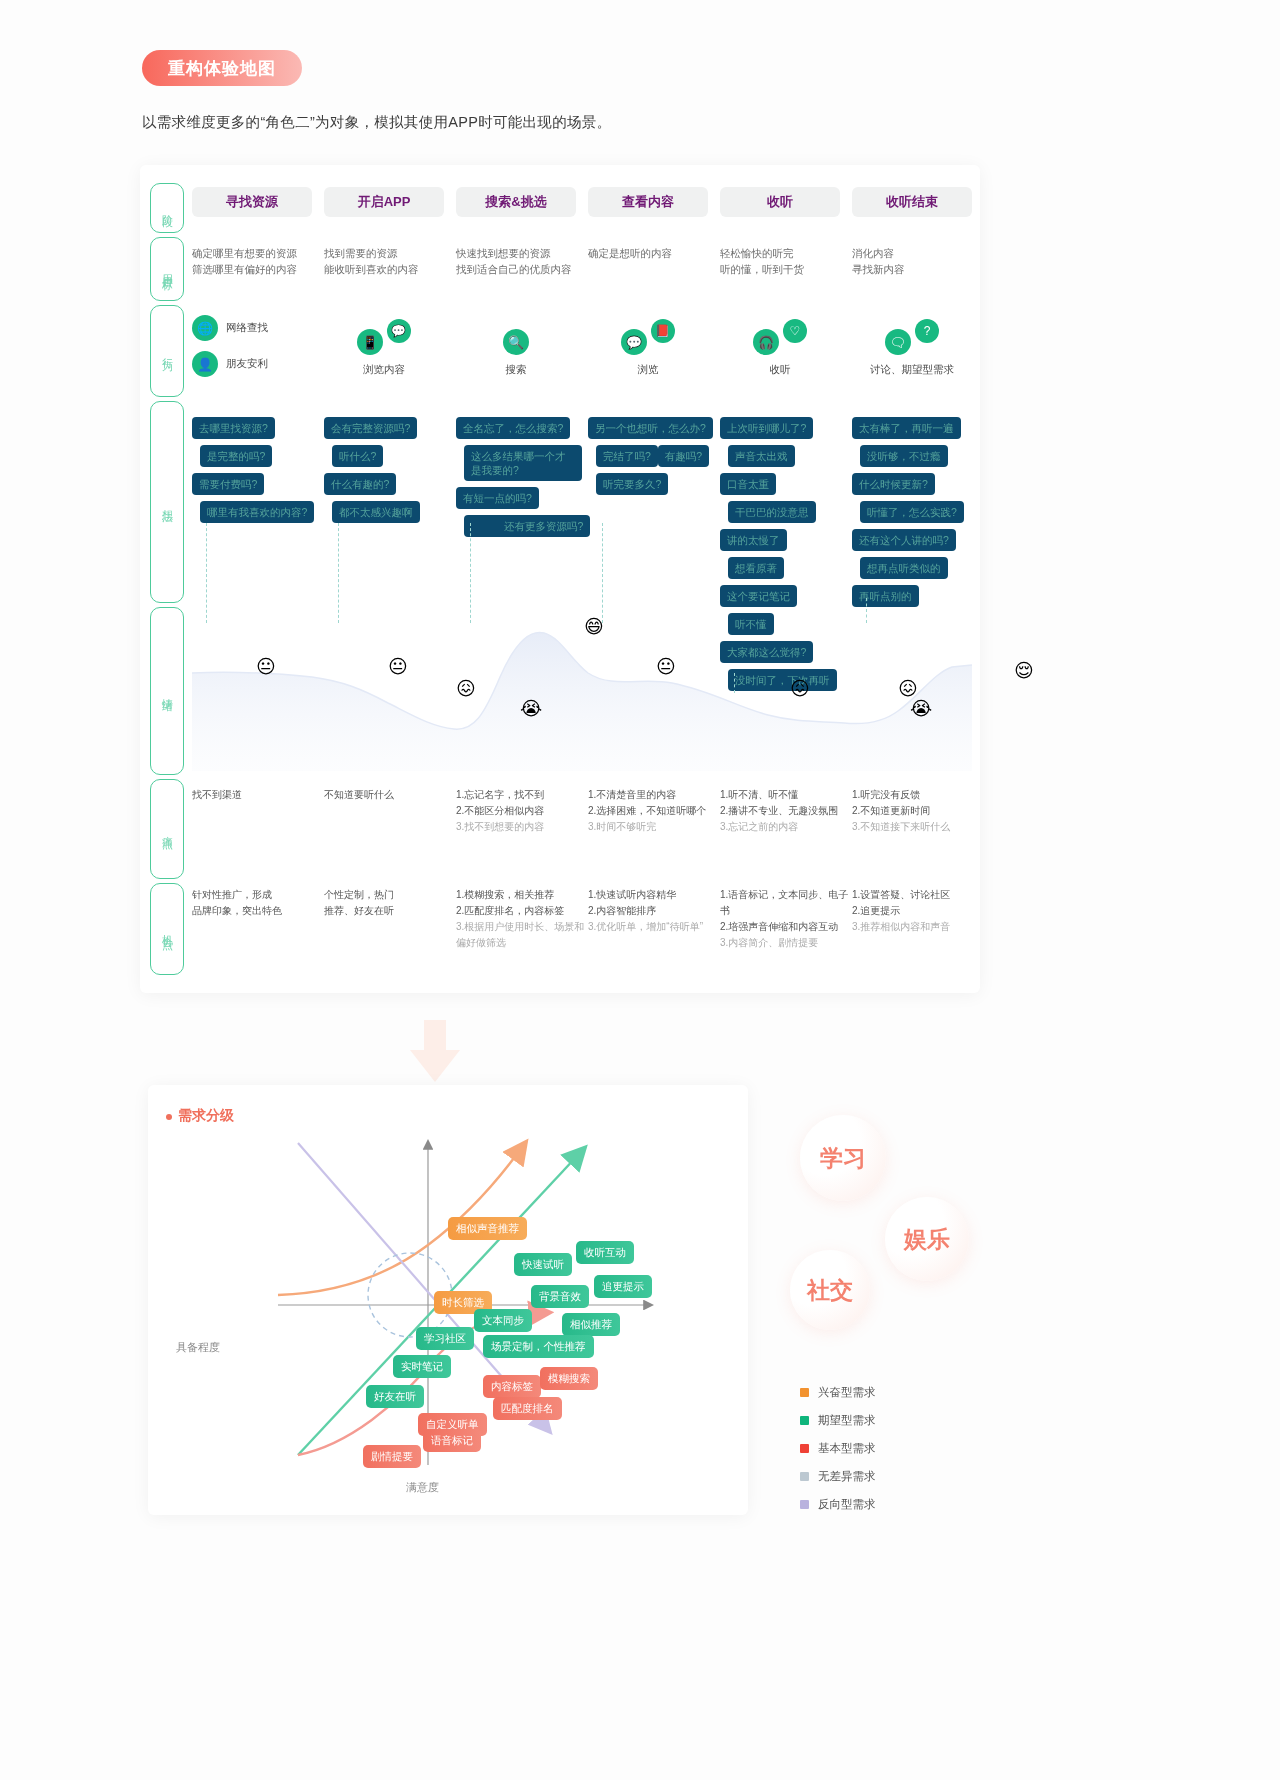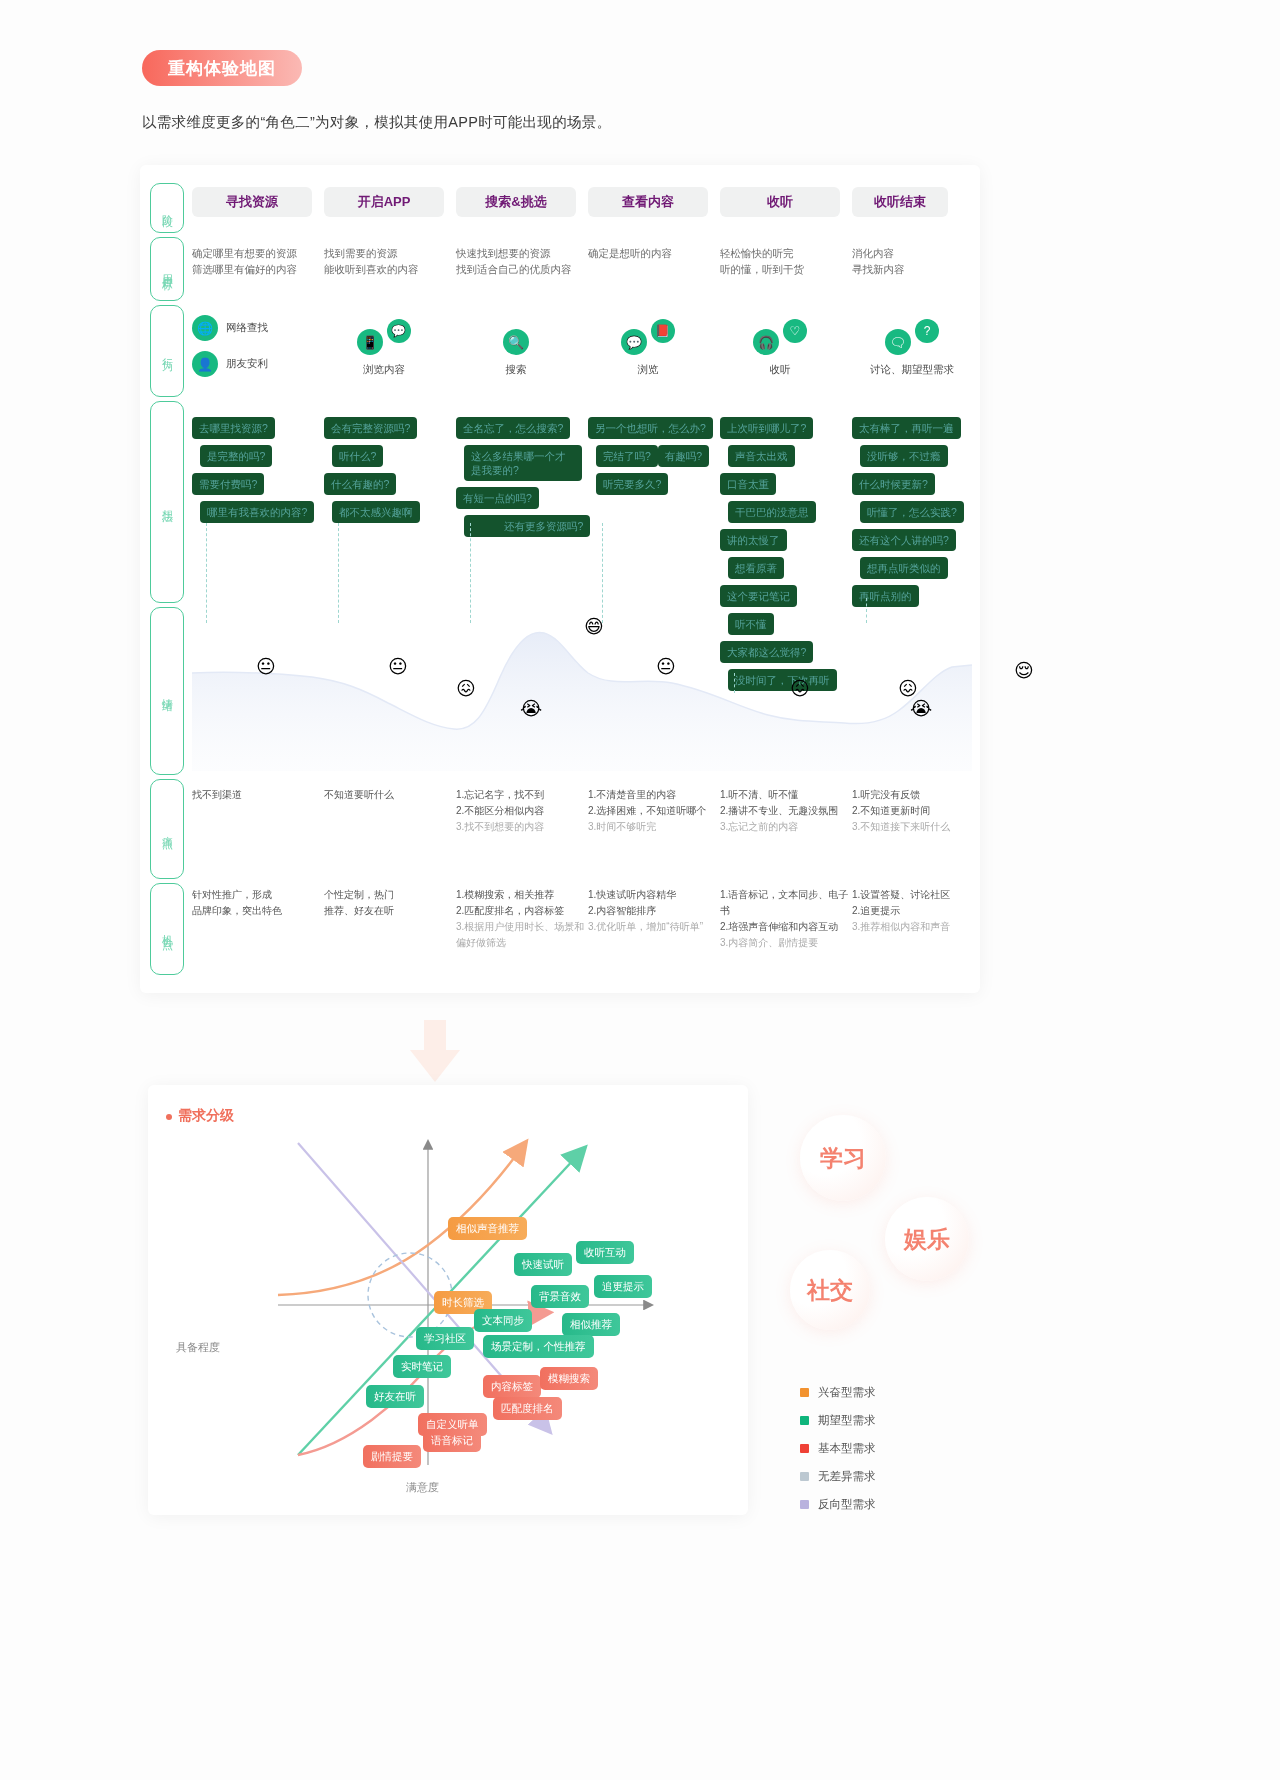--- a/index.html
+++ b/index.html
@@ -45,21 +45,21 @@
   .goal-line{ font-size:10.5px; color:#6d6d6d; line-height:16px; }
 
   .act-label{ font-size:10.5px; color:#4a4a4a; }
   .circ{
     width:26px;height:26px;border-radius:50%;
     background:#18b981; display:flex;align-items:center;justify-content:center;
     color:#fff; font-size:13px;
   }
   .circ.sm{ width:24px;height:24px;font-size:12px;}
   .chip{
-    display:inline-block; background:#14532d; color:#55a39b;
+    display:inline-block; background:#0c4a6e; color:#55a39b;
     border-radius:4px; padding:4px 7px; font-size:10.5px;
     margin-bottom:6px; line-height:14px; white-space:nowrap;
   }
   .chip.multi{ white-space:normal; }
   .pain{ font-size:10px; color:#555; line-height:16px; }
   .pain.dim{ color:#aaa; }
   .opp{ font-size:10px; color:#555; line-height:16px; }
   .opp.dim{ color:#aaa; }
   .dash{ position:absolute; width:0; border-left:1px dashed #8ecfc9; }
   .emoji{ position:absolute; font-size:19px; }
@@ -110,21 +110,21 @@
   <div class="rail" style="top:442px;height:168px;">情绪</div>
   <div class="rail" style="top:614px;height:100px;">痛点</div>
   <div class="rail" style="top:718px;height:92px;">机会点</div>
 
   <div id="stage-row">
       <div class="stage-pill" style="position: absolute; left: 52px; top: 22px; width: 120px;">寻找资源</div>
       <div class="stage-pill" style="position: absolute; left: 184px; top: 22px; width: 120px;">开启APP</div>
       <div class="stage-pill" style="position: absolute; left: 316px; top: 22px; width: 120px;">搜索&amp;挑选</div>
       <div class="stage-pill" style="position: absolute; left: 448px; top: 22px; width: 120px;">查看内容</div>
       <div class="stage-pill" style="position: absolute; left: 580px; top: 22px; width: 120px;">收听</div>
-      <div class="stage-pill" style="position: absolute; left: 712px; top: 22px; width: 96px;">收听结束</div>
+      <div class="stage-pill" style="position: absolute; left: 712px; top: 22px; width: 120px;">收听结束</div>
     </div>
 
   <div id="goal-row">
       <div style="position: absolute; left: 52px; top: 80px; width: 134px;">
         <div class="goal-line">确定哪里有想要的资源</div>
         <div class="goal-line">筛选哪里有偏好的内容</div>
       </div>
       <div style="position: absolute; left: 184px; top: 80px; width: 134px;">
         <div class="goal-line">找到需要的资源</div>
         <div class="goal-line">能收听到喜欢的内容</div>

